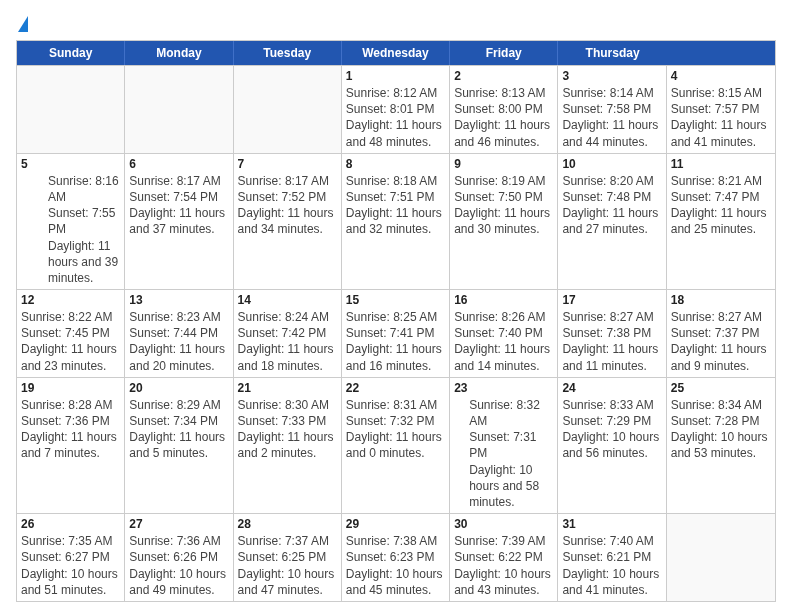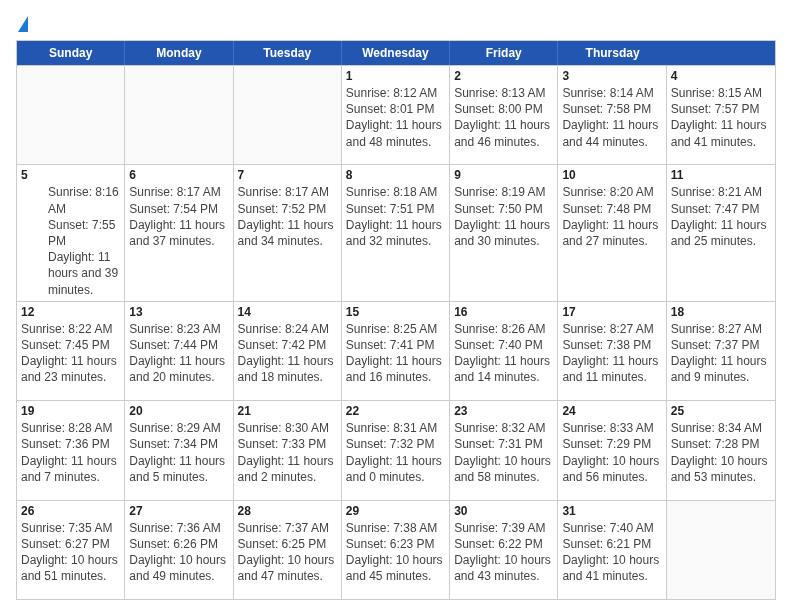--- a/index.html
+++ b/index.html
@@ -277,21 +277,21 @@
 Daylight: 11 hours and 2 minutes.</div>
           </div>
           <div class="cal-cell">
             <div class="cell-date">22</div>
             <div class="cell-info" style="white-space: pre-line;">Sunrise: 8:31 AM
 Sunset: 7:32 PM
 Daylight: 11 hours and 0 minutes.</div>
           </div>
           <div class="cal-cell">
             <div class="cell-date">23</div>
-            <div class="cell-info" style="white-space: pre-line;">Sunrise: 8:32 AM
+            <div class="cell-info" style="white-space: pre-line; margin-left: 15px;">Sunrise: 8:32 AM
 Sunset: 7:31 PM
 Daylight: 10 hours and 58 minutes.</div>
           </div>
           <div class="cal-cell">
             <div class="cell-date">24</div>
             <div class="cell-info" style="white-space: pre-line;">Sunrise: 8:33 AM
 Sunset: 7:29 PM
 Daylight: 10 hours and 56 minutes.</div>
           </div>
           <div class="cal-cell">

